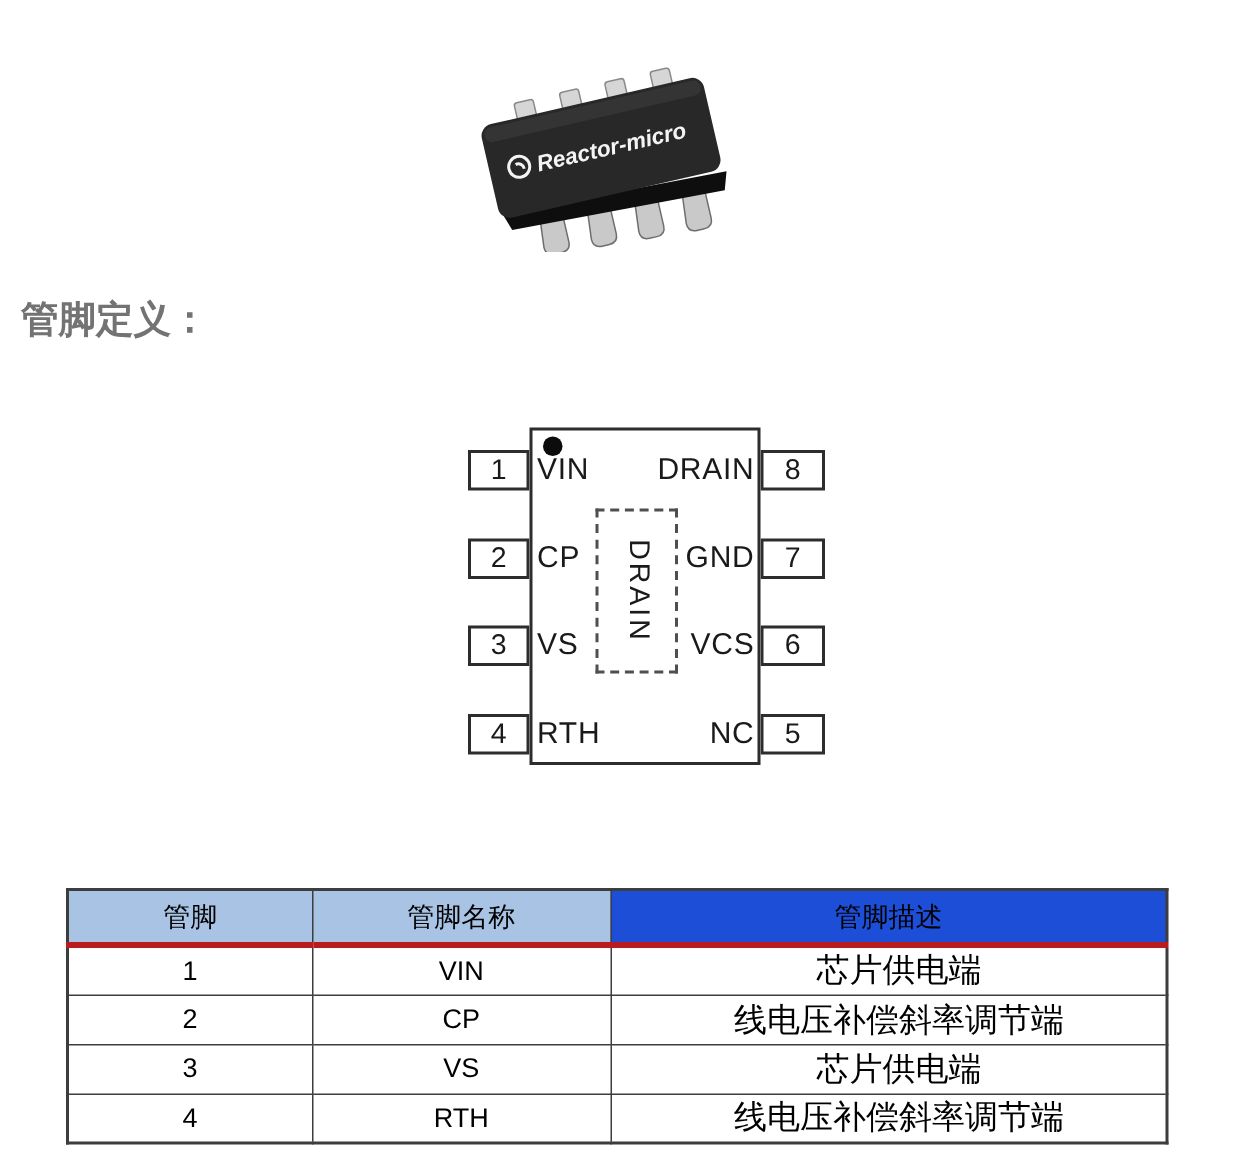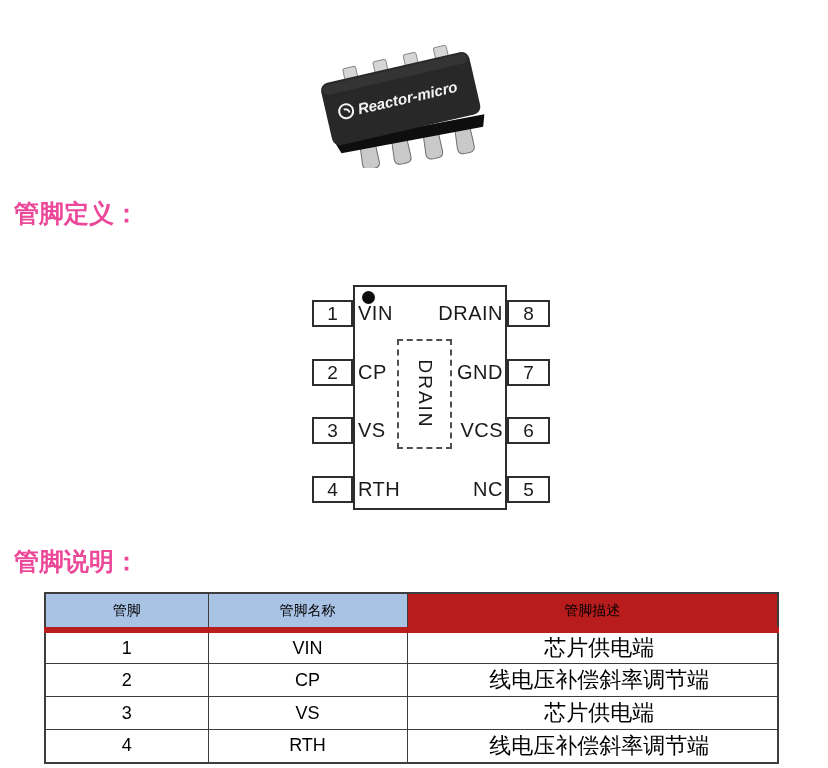--- a/index.html
+++ b/index.html
@@ -7,21 +7,21 @@
   .page {
     position:relative; width:828px; height:768px; background:#ffffff;
     overflow:hidden; font-family:"Liberation Sans", sans-serif; color:#111;
   }
   
   .chip-wrap { position:absolute; left:316px; top:40px; width:176px; height:128px; }
   
   .cn-heading {
     position:absolute; left:14px;
     font-family:"Liberation Serif","DejaVu Serif",serif;
-    font-weight:700; font-size:25px; line-height:36px; color:#ec4899;
+    font-weight:700; font-size:25px; line-height:36px; color:#737373;
   }
   .h-def  { top:196px; }
   .h-desc { top:544px; }
   
   .pin-diagram { position:absolute; left:310px; top:283px; width:245px; height:232px; }
   .pd-body {
     position:absolute; left:43px; top:2px; width:154px; height:225px;
     border:2px solid #2d2d2d; background:#fff;
   }
   .pd-dot { position:absolute; left:52px; top:8px; width:13px; height:13px; border-radius:50%; background:#0c0c0c; }
@@ -52,23 +52,23 @@
   .pin-table {
     position:absolute; left:44px; top:592px; width:733px;
     border-collapse:collapse; table-layout:fixed;
   }
   .pin-table td, .pin-table th {
     border:1px solid #3d3d3d; text-align:center; vertical-align:middle;
     font-weight:400; color:#000;
   }
   .pin-table { border:2px solid #3d3d3d; }
   .pin-table thead th {
-    height:37px; font-size:14px;
+    height:37px; font-size:18px;
     font-family:"Liberation Serif","DejaVu Serif",serif;
-    border-bottom:6px solid #b91c1c;
+    border-bottom:4px solid #b91c1c;
   }
   .pin-table tbody td { height:33px; }
   .col-num  { width:163px; }
   .col-name { width:199px; }
   .col-desc { width:371px; }
   .cell-en { font-family:"Liberation Sans",sans-serif; font-size:18px; }
   .cell-cn { font-family:"Liberation Serif","DejaVu Serif",serif; font-size:22px;padding-left:14px; }
 </style>
 </head>
 <body>
@@ -132,33 +132,32 @@
     <div class="pd-label left pd-l2">CP</div>
     <div class="pd-label left pd-l3">VS</div>
     <div class="pd-label left pd-l4">RTH</div>
 
     <div class="pd-label right pd-l1">DRAIN</div>
     <div class="pd-label right pd-l2">GND</div>
     <div class="pd-label right pd-l3">VCS</div>
     <div class="pd-label right pd-l4">NC</div>
   </div>
 
-  <div class="cn-heading h-desc">管脚说明：</div>
 
   <table class="pin-table">
     <colgroup>
         <col class="col-num">
         <col class="col-name">
         <col class="col-desc">
       </colgroup>
     <thead>
       <tr>
         <th style="background: rgb(169, 195, 228);">管脚</th>
         <th style="background: rgb(169, 195, 228); margin-left: 24px;">管脚名称</th>
-        <th style="background: #b91c1c;">管脚描述</th>
+        <th style="background: #1d4ed8;">管脚描述</th>
       </tr>
     </thead>
     <tbody>
       <tr>
         <td class="cell-en">1</td>
         <td class="cell-en">VIN</td>
         <td class="cell-cn">芯片供电端</td>
       </tr>
       <tr>
         <td class="cell-en">2</td>

